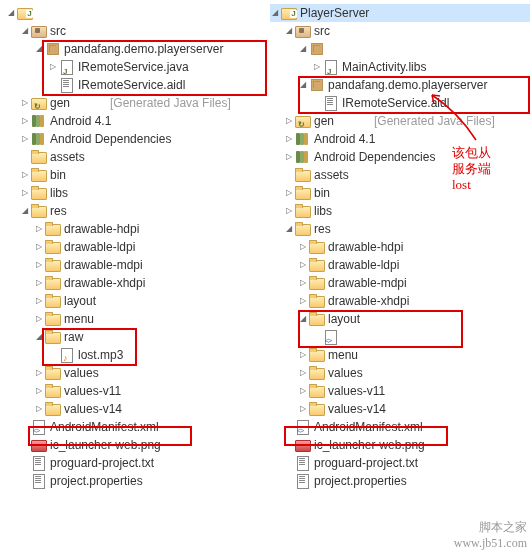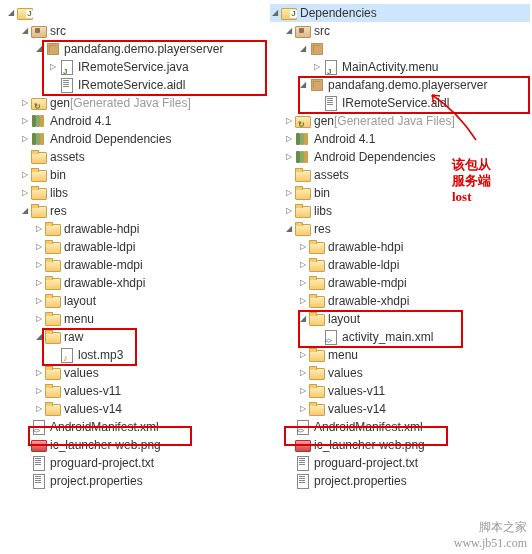--- a/index.html
+++ b/index.html
@@ -6,21 +6,21 @@
   body { font-family: "Segoe UI", Tahoma, sans-serif; font-size: 12px; color: #333; background: #fff; width: 532px; height: 554px; position: relative; }
   .container { display: flex; }
   .tree { padding: 4px 2px 4px 6px; }
   .tree.left { width: 264px; }
   .tree.right { width: 268px; }
   .node { white-space: nowrap; height: 18px; line-height: 18px; display: flex; align-items: center; }
   .node.sel { background: #cde6fd; }
   .twisty { display: inline-block; width: 10px; text-align: center; font-size: 8px; color: #6a6a6a; margin-right: 1px; }
   .ico { display: inline-block; width: 16px; height: 16px; margin-right: 3px; position: relative; vertical-align: middle; }
   .lbl { vertical-align: middle; }
-  .gentext { color: #9b9b9b; }
+  .gentext { color: #9b9b9b; margin-left: 40px; }
   .i0 { padding-left: 0px; } .i1 { padding-left: 14px; } .i2 { padding-left: 28px; }
   .i3 { padding-left: 42px; }
 
   
   .folder::before { content: ""; position: absolute; left: 0; top: 3px; width: 14px; height: 10px; background: linear-gradient(#fdeeb5,#f9c96e); border: 1px solid #c9a24a; border-radius: 1px; }
   .folder::after { content: ""; position: absolute; left: 0; top: 1px; width: 6px; height: 3px; background: #f9c96e; border: 1px solid #c9a24a; border-bottom: none; border-radius: 1px 1px 0 0; }
   
   
   .pkgfolder::before { content: ""; position: absolute; left: 0; top: 3px; width: 14px; height: 10px; background: linear-gradient(#f5deb3,#deb887); border: 1px solid #b8925a; border-radius: 1px; }
   .pkgfolder::after { content:""; position:absolute; left:4px; top:5px; width:5px; height:5px; background:#8b7355; border-radius:1px; }
@@ -211,35 +211,35 @@
         <span class="twisty"></span>
         <span class="ico file"></span>
         <span class="lbl">project.properties</span>
       </div>
   </div>
 
   <div class="tree right">
     <div class="node i0 sel">
         <span class="twisty">◢</span>
         <span class="ico project"></span>
-        <span class="lbl">Dependencies</span>
+        <span class="lbl">PlayerServer</span>
       </div>
     <div class="node i1">
         <span class="twisty">◢</span>
         <span class="ico pkgfolder"></span>
         <span class="lbl">src</span>
       </div>
     <div class="node i2">
         <span class="twisty">◢</span>
         <span class="ico package"></span>
       </div>
     <div class="node i3">
         <span class="twisty">▷</span>
         <span class="ico jfile"></span>
-        <span class="lbl">MainActivity.menu</span>
+        <span class="lbl">MainActivity.libs</span>
       </div>
     <div class="node i2">
         <span class="twisty">◢</span>
         <span class="ico package"></span>
         <span class="lbl">pandafang.demo.playerserver</span>
       </div>
     <div class="node i3">
         <span class="twisty"></span>
         <span class="ico file"></span>
         <span class="lbl">IRemoteService.aidl</span>
@@ -301,21 +301,20 @@
         <span class="lbl">drawable-xhdpi</span>
       </div>
     <div class="node i2">
         <span class="twisty">◢</span>
         <span class="ico folder"></span>
         <span class="lbl">layout</span>
       </div>
     <div class="node i3">
         <span class="twisty"></span>
         <span class="ico xmlfile"></span>
-        <span class="lbl">activity_main.xml</span>
       </div>
     <div class="node i2">
         <span class="twisty">▷</span>
         <span class="ico folder"></span>
         <span class="lbl">menu</span>
       </div>
     <div class="node i2">
         <span class="twisty">▷</span>
         <span class="ico folder"></span>
         <span class="lbl">values</span>
@@ -358,20 +357,20 @@
 <div class="hlbox" style="left:28px; top:426px; width:164px; height:20px;"></div>
 <div class="hlbox" style="left:298px; top:76px; width:232px; height:38px;"></div>
 <div class="hlbox" style="left:298px; top:310px; width:165px; height:38px;"></div>
 <div class="hlbox" style="left:284px; top:426px; width:164px; height:20px;"></div>
 
 <svg class="arrow" style="left:428px; top:92px; width:60px; height:60px;">
   <path d="M 48 48 Q 30 20 4 3" stroke="#d00" stroke-width="1.5" fill="none"></path>
   <path d="M 4 3 L 12 4 M 4 3 L 6 12" stroke="#d00" stroke-width="1.5" fill="none"></path>
 </svg>
 
-<div class="anno" style="left:452px; top:157px;font-weight:bold;">
+<div class="anno" style="left:452px; top:145px;">
   <div>该包从</div>
   <div>服务端</div>
   <div>lost</div>
 </div>
 
 <div class="watermark" style="white-space:pre; text-align:right;">脚本之家
 www.jb51.com</div>
 
 </body></html>

